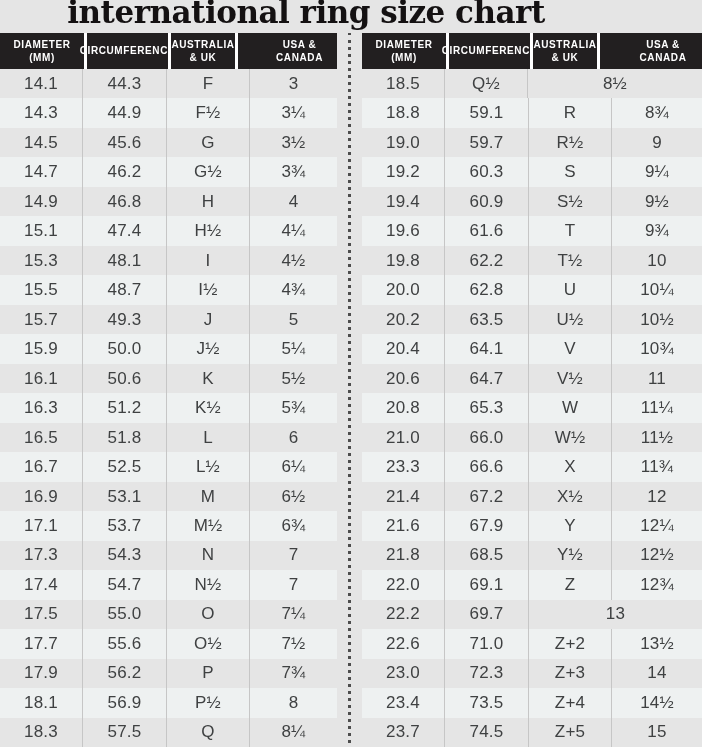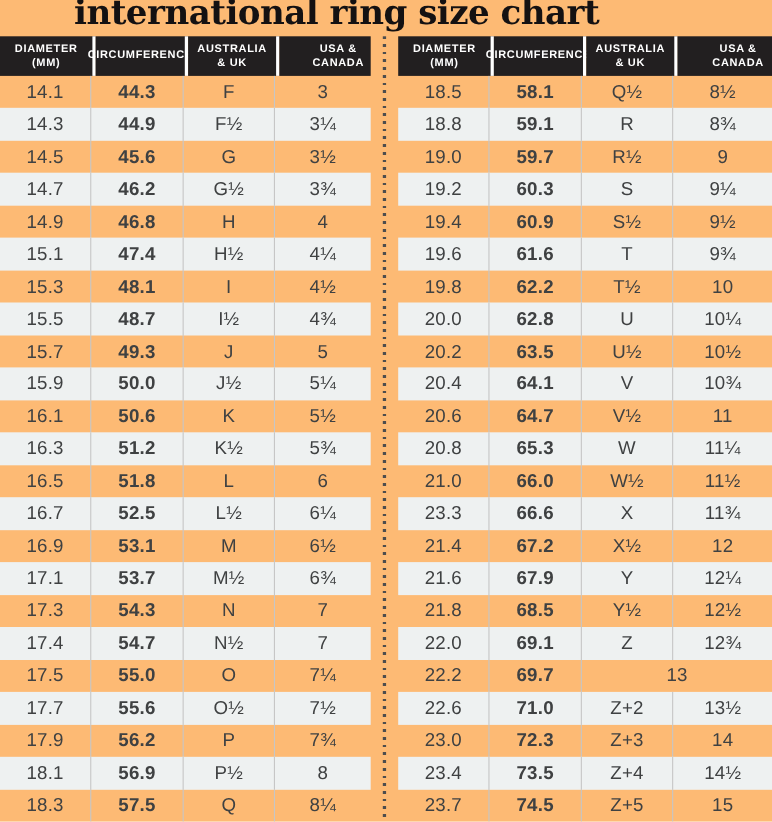--- a/index.html
+++ b/index.html
@@ -12,21 +12,21 @@
   }
   * { margin: 0; padding: 0; box-sizing: border-box; }
   html, body { background: #ffffff; }
   body { font-family: "Liberation Sans", sans-serif; }
 
   .page {
     position: relative;
     width: 702px;
     height: 747px;
     margin: 0 auto;
-    background: #fdba74;
+    background: #e5e5e5;
     overflow: hidden;
   }
 
   .title {
     position: absolute;
     top: -7px;
     left: 0;
     width: 702px;
     text-align: center;
     transform: translateX(-45px);
@@ -86,21 +86,21 @@
     justify-content: center;
     text-align: center;
     font-size: 10px;
     font-weight: bold;
     letter-spacing: 0.6px;
     line-height: 1.35;
     text-transform: uppercase;
   }
   .th.c0 { width: 87px; border-right: 3px solid #ffffff; }
   .th.c1 { width: 84px; border-right: 3px solid #ffffff; }
-  .th.c2 { width: 83px; border-right: 3px solid #ffffff; }
+  .th.c2 { width: 67px; border-right: 3px solid #ffffff; }
   .th.c3 { flex: 1; padding-left: 24px; }
 
   .tbody {
     flex: 1;
     display: flex;
     flex-direction: column;
   }
   .row {
     flex: 1;
     display: flex;
@@ -109,21 +109,21 @@
   .row:nth-child(even) { background: var(--stripe); }
   .td {
     display: flex;
     align-items: center;
     justify-content: center;
     font-size: 17px;
     color: var(--row-text);
     letter-spacing: 0.2px;
   }
   .td.c0 { width: 83px; border-right: 1px solid var(--grid-line); }
-  .td.c1 { width: 84px; border-right: 1px solid var(--grid-line); font-weight: bold; }
+  .td.c1 { width: 84px; border-right: 1px solid var(--grid-line); }
   .td.c2 { width: 83px; border-right: 1px solid var(--grid-line); }
   .td.c3 { flex: 1; }
 </style>
 </head>
 <body>
 
 <div class="page">
   <div class="title">international ring size chart</div>
 
   <div class="chart">
@@ -303,21 +303,20 @@
             <div>&amp; UK</div>
           </div>
           <div class="th c3">
             <div>USA &amp;</div>
             <div>CANADA</div>
           </div>
         </div>
       <div class="tbody">
           <div class="row">
             <div class="td c0">18.5</div>
-            <div class="td c1">58.1</div>
             <div class="td c2">Q½</div>
             <div class="td c3">8½</div>
           </div>
           <div class="row">
             <div class="td c0">18.8</div>
             <div class="td c1">59.1</div>
             <div class="td c2">R</div>
             <div class="td c3">8¾</div>
           </div>
           <div class="row">

